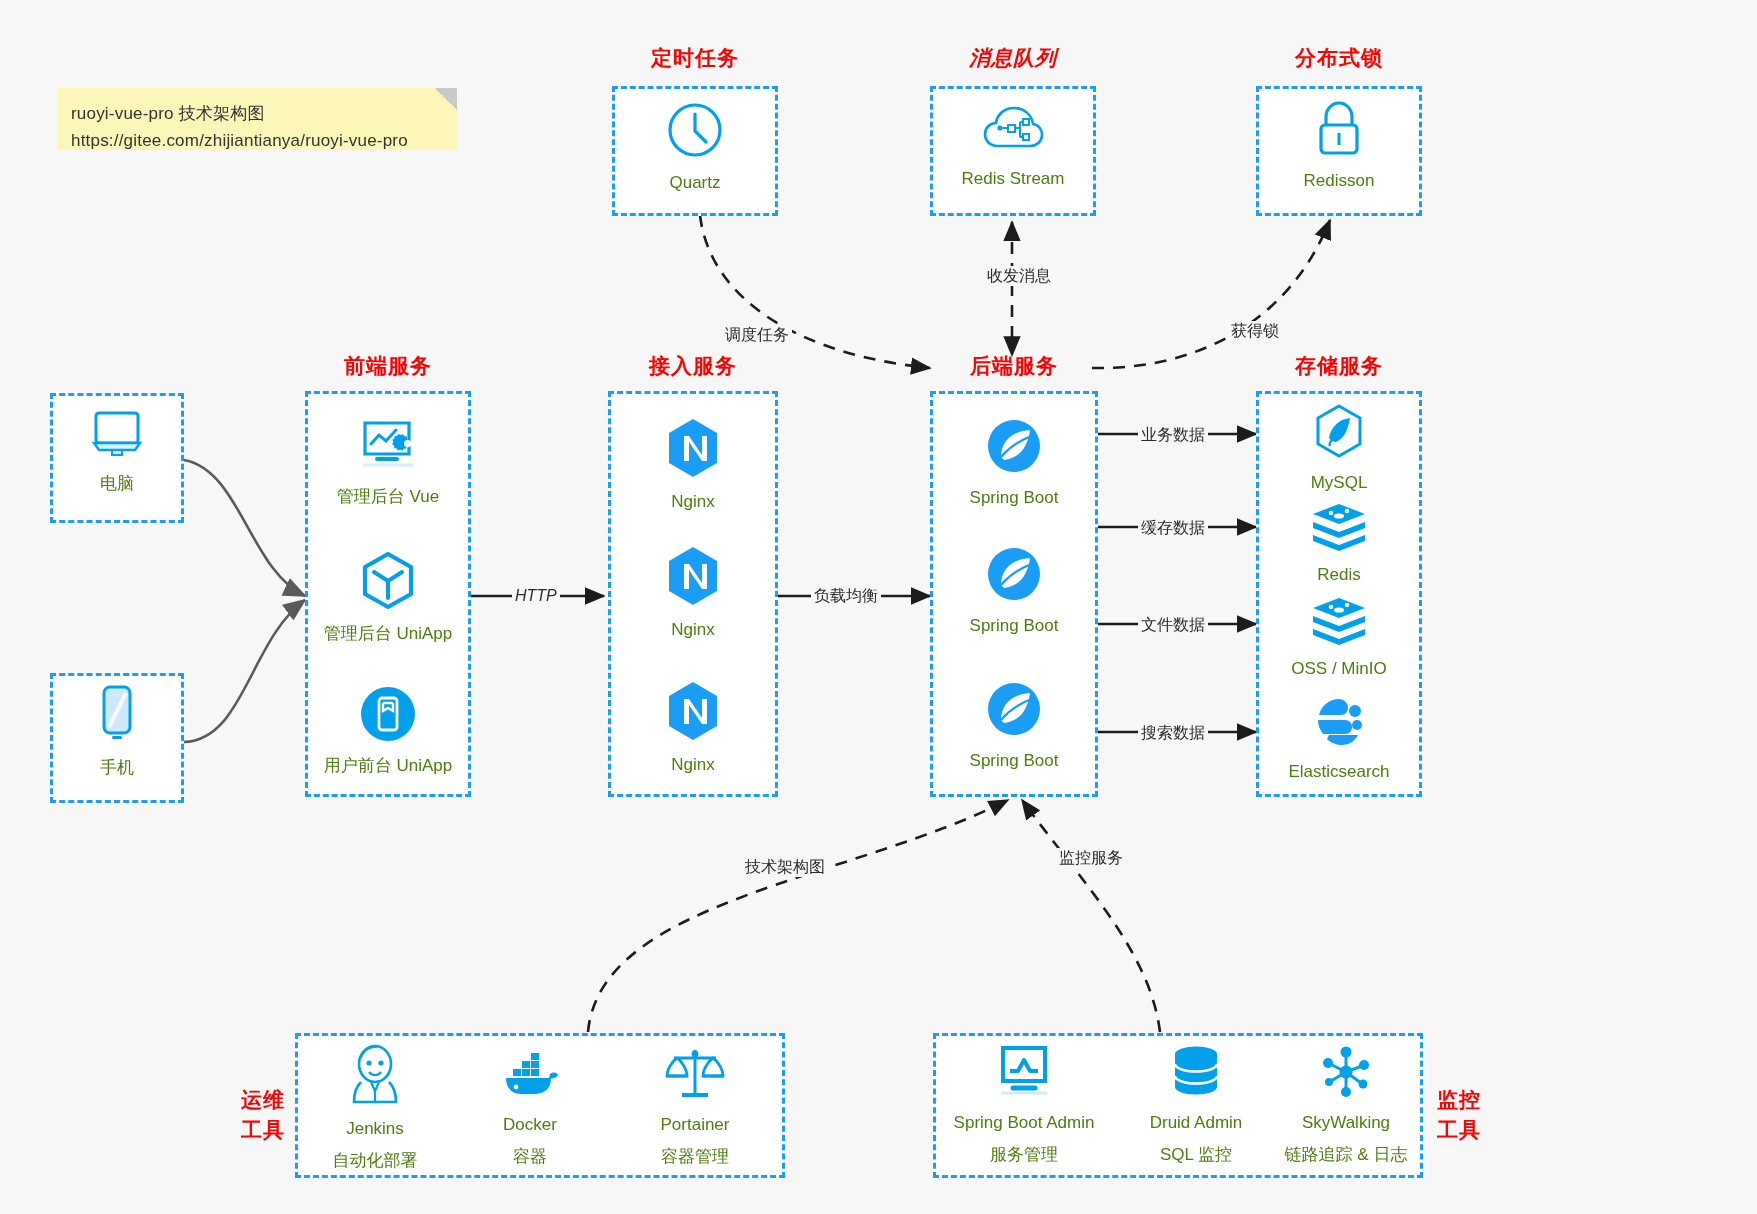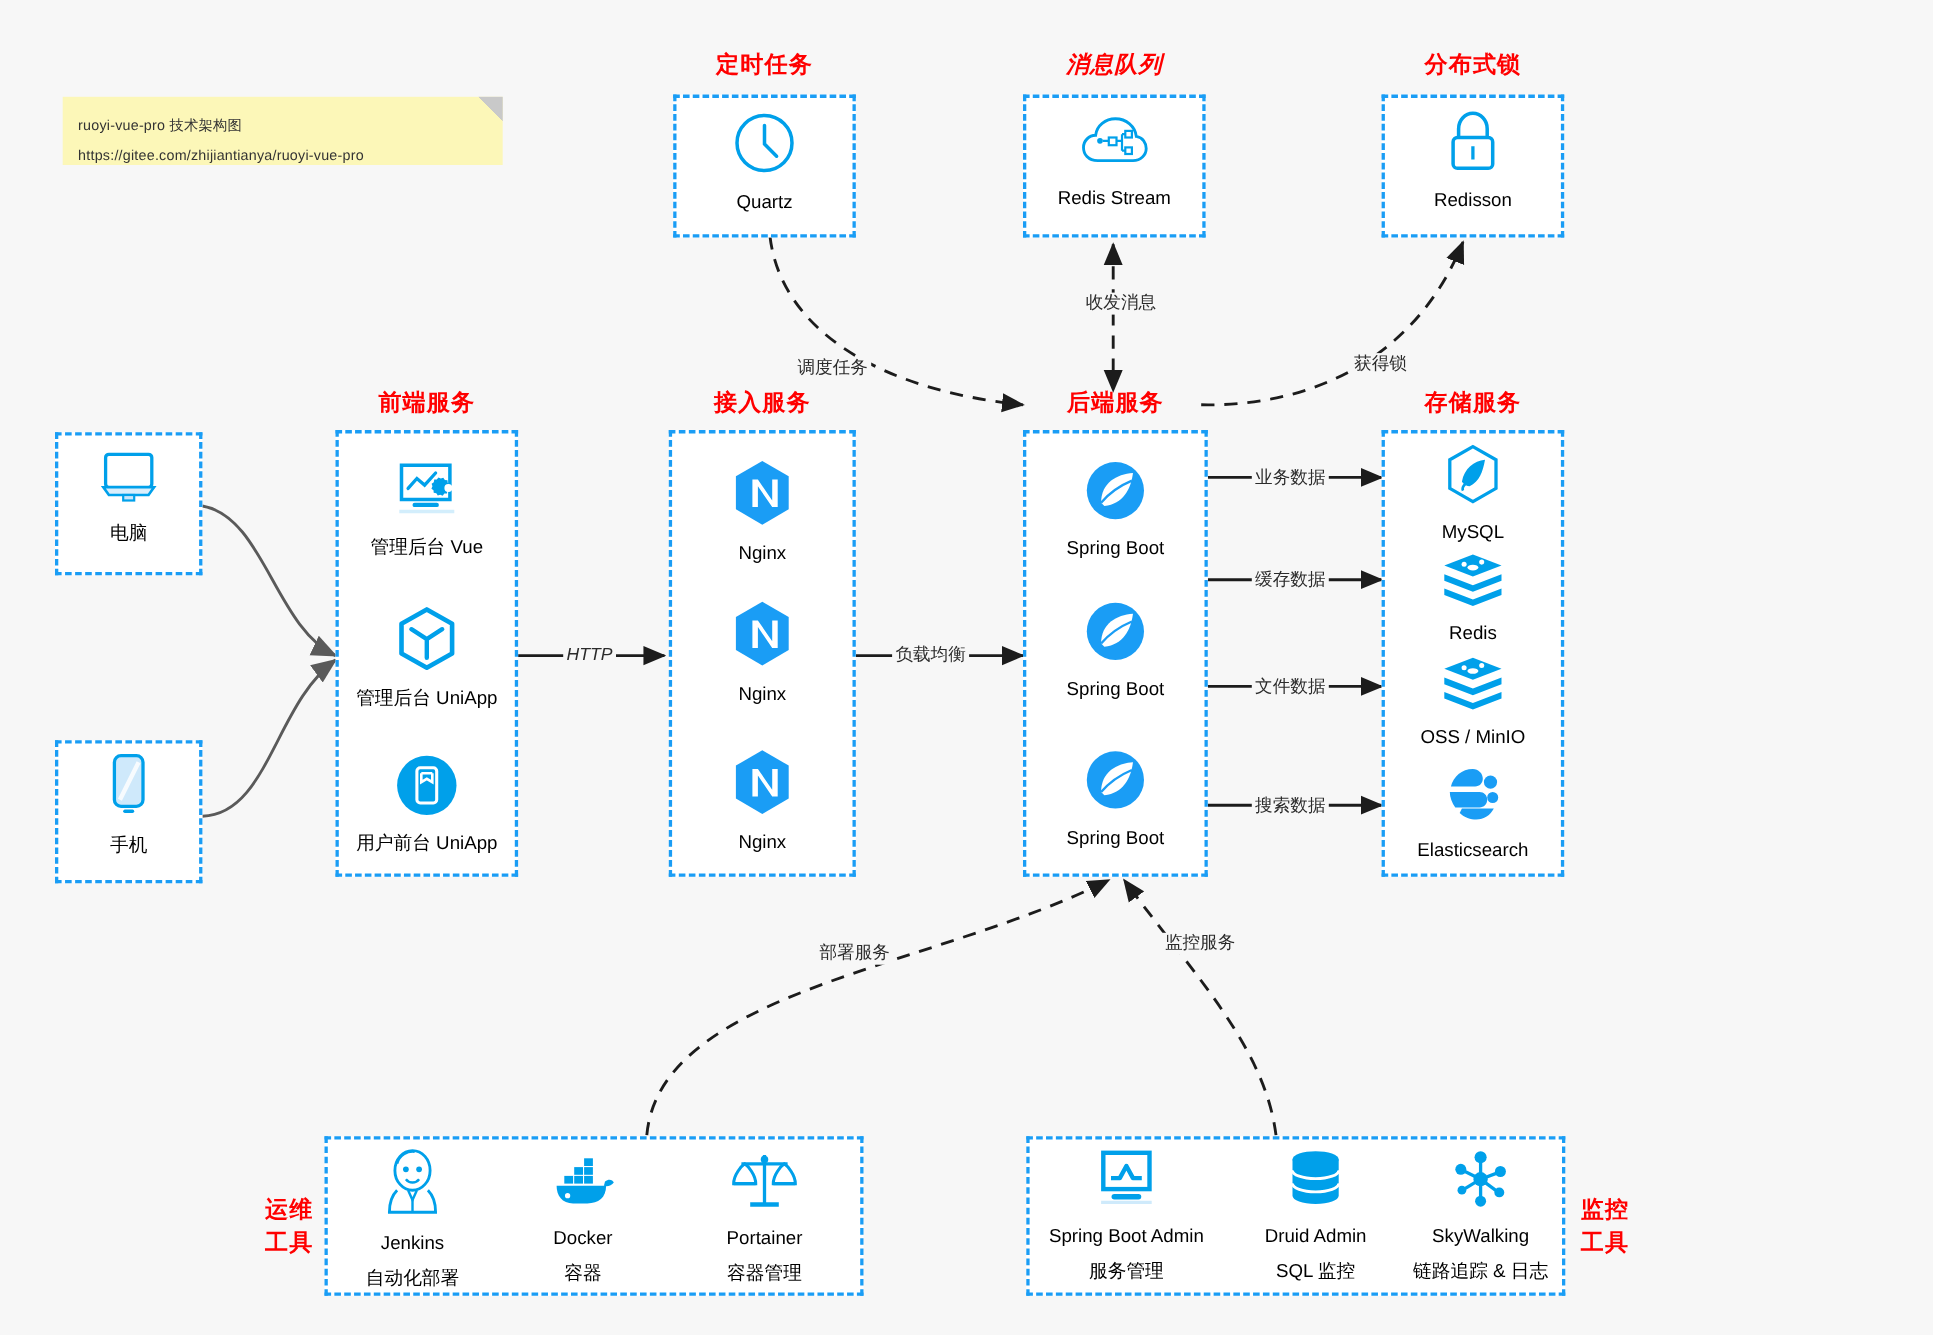--- a/index.html
+++ b/index.html
@@ -11,21 +11,21 @@
     color:#3c3c3c;
   }
   #canvas{position:absolute;inset:0;}
   svg.layer{position:absolute;left:0;top:0;width:1757px;height:1214px;pointer-events:none;}
 
   
   .note{
     position:absolute;left:57px;top:88px;width:400px;height:62px;
     background:#fcf7b8;
     padding:12px 14px 0 14px;box-sizing:border-box;
-    font-size:13px;line-height:27px;color:#333;
+    font-size:17px;line-height:27px;color:#333;
     letter-spacing:.2px;
   }
   .note .fold{
     position:absolute;right:0;top:0;width:22px;height:22px;
     background:linear-gradient(225deg,#c9c9c9 0 50%,transparent 50% 100%);
   }
 
   
   .gtitle{
     position:absolute;color:#ff0000;font-weight:bold;font-size:21px;
@@ -36,21 +36,21 @@
   
   .dbox{
     position:absolute;box-sizing:border-box;
     border:3px dashed #1a9df5;background:#ffffff;
   }
 
   
   .node{position:absolute;text-align:center;}
   .node .ico{display:block;margin:0 auto;}
   .node .lbl{
-    display:block;font-size:17px;color:#000000;margin-top:6px;
+    display:block;font-size:17px;color:#4d7c0f;margin-top:6px;
     line-height:25px;white-space:nowrap;
   }
   .node .lbl.two{line-height:26px;}
 
   
   .elabel{
     position:absolute;background:#f7f7f7;
     font-size:16px;color:#2b2b2b;white-space:nowrap;
     padding:0 3px;line-height:20px;
   }
@@ -130,21 +130,21 @@
 
   <div class="elabel" style="left:722px;top:325px;">调度任务</div>
   <div class="elabel" style="left:972px;top:266px;margin-left:12px;">收发消息</div>
   <div class="elabel" style="left:1228px;top:321px;">获得锁</div>
   <div class="elabel" style="left:512px;top:586px;font-style:italic;">HTTP</div>
   <div class="elabel" style="left:811px;top:586px;text-align:right;">负载均衡</div>
   <div class="elabel" style="left:1138px;top:425px;">业务数据</div>
   <div class="elabel" style="left:1138px;top:518px;">缓存数据</div>
   <div class="elabel" style="left:1138px;top:615px;">文件数据</div>
   <div class="elabel" style="left:1138px;top:723px;">搜索数据</div>
-  <div class="elabel" style="left:742px;top:857px;">部署服务</div>
+  <div class="elabel" style="left:742px;top:857px;">技术架构图</div>
   <div class="elabel" style="left:1056px;top:848px;">监控服务</div>
 
   <div class="gtitle" style="left:612px;top:44px;width:166px;">定时任务</div>
   <div class="dbox" style="left:612px;top:86px;width:166px;height:130px;"></div>
   <div class="node" style="left:612px;top:100px;width:166px;">
     <span class="ico">
       <svg width="60" height="60" viewBox="0 0 60 60">
         <circle cx="30" cy="30" r="25" fill="none" stroke="#00a0ea" stroke-width="3.2"></circle>
         <path d="M30 14 L30 31 L41 42" fill="none" stroke="#00a0ea" stroke-width="3.2" stroke-linecap="round"></path>
       </svg>

